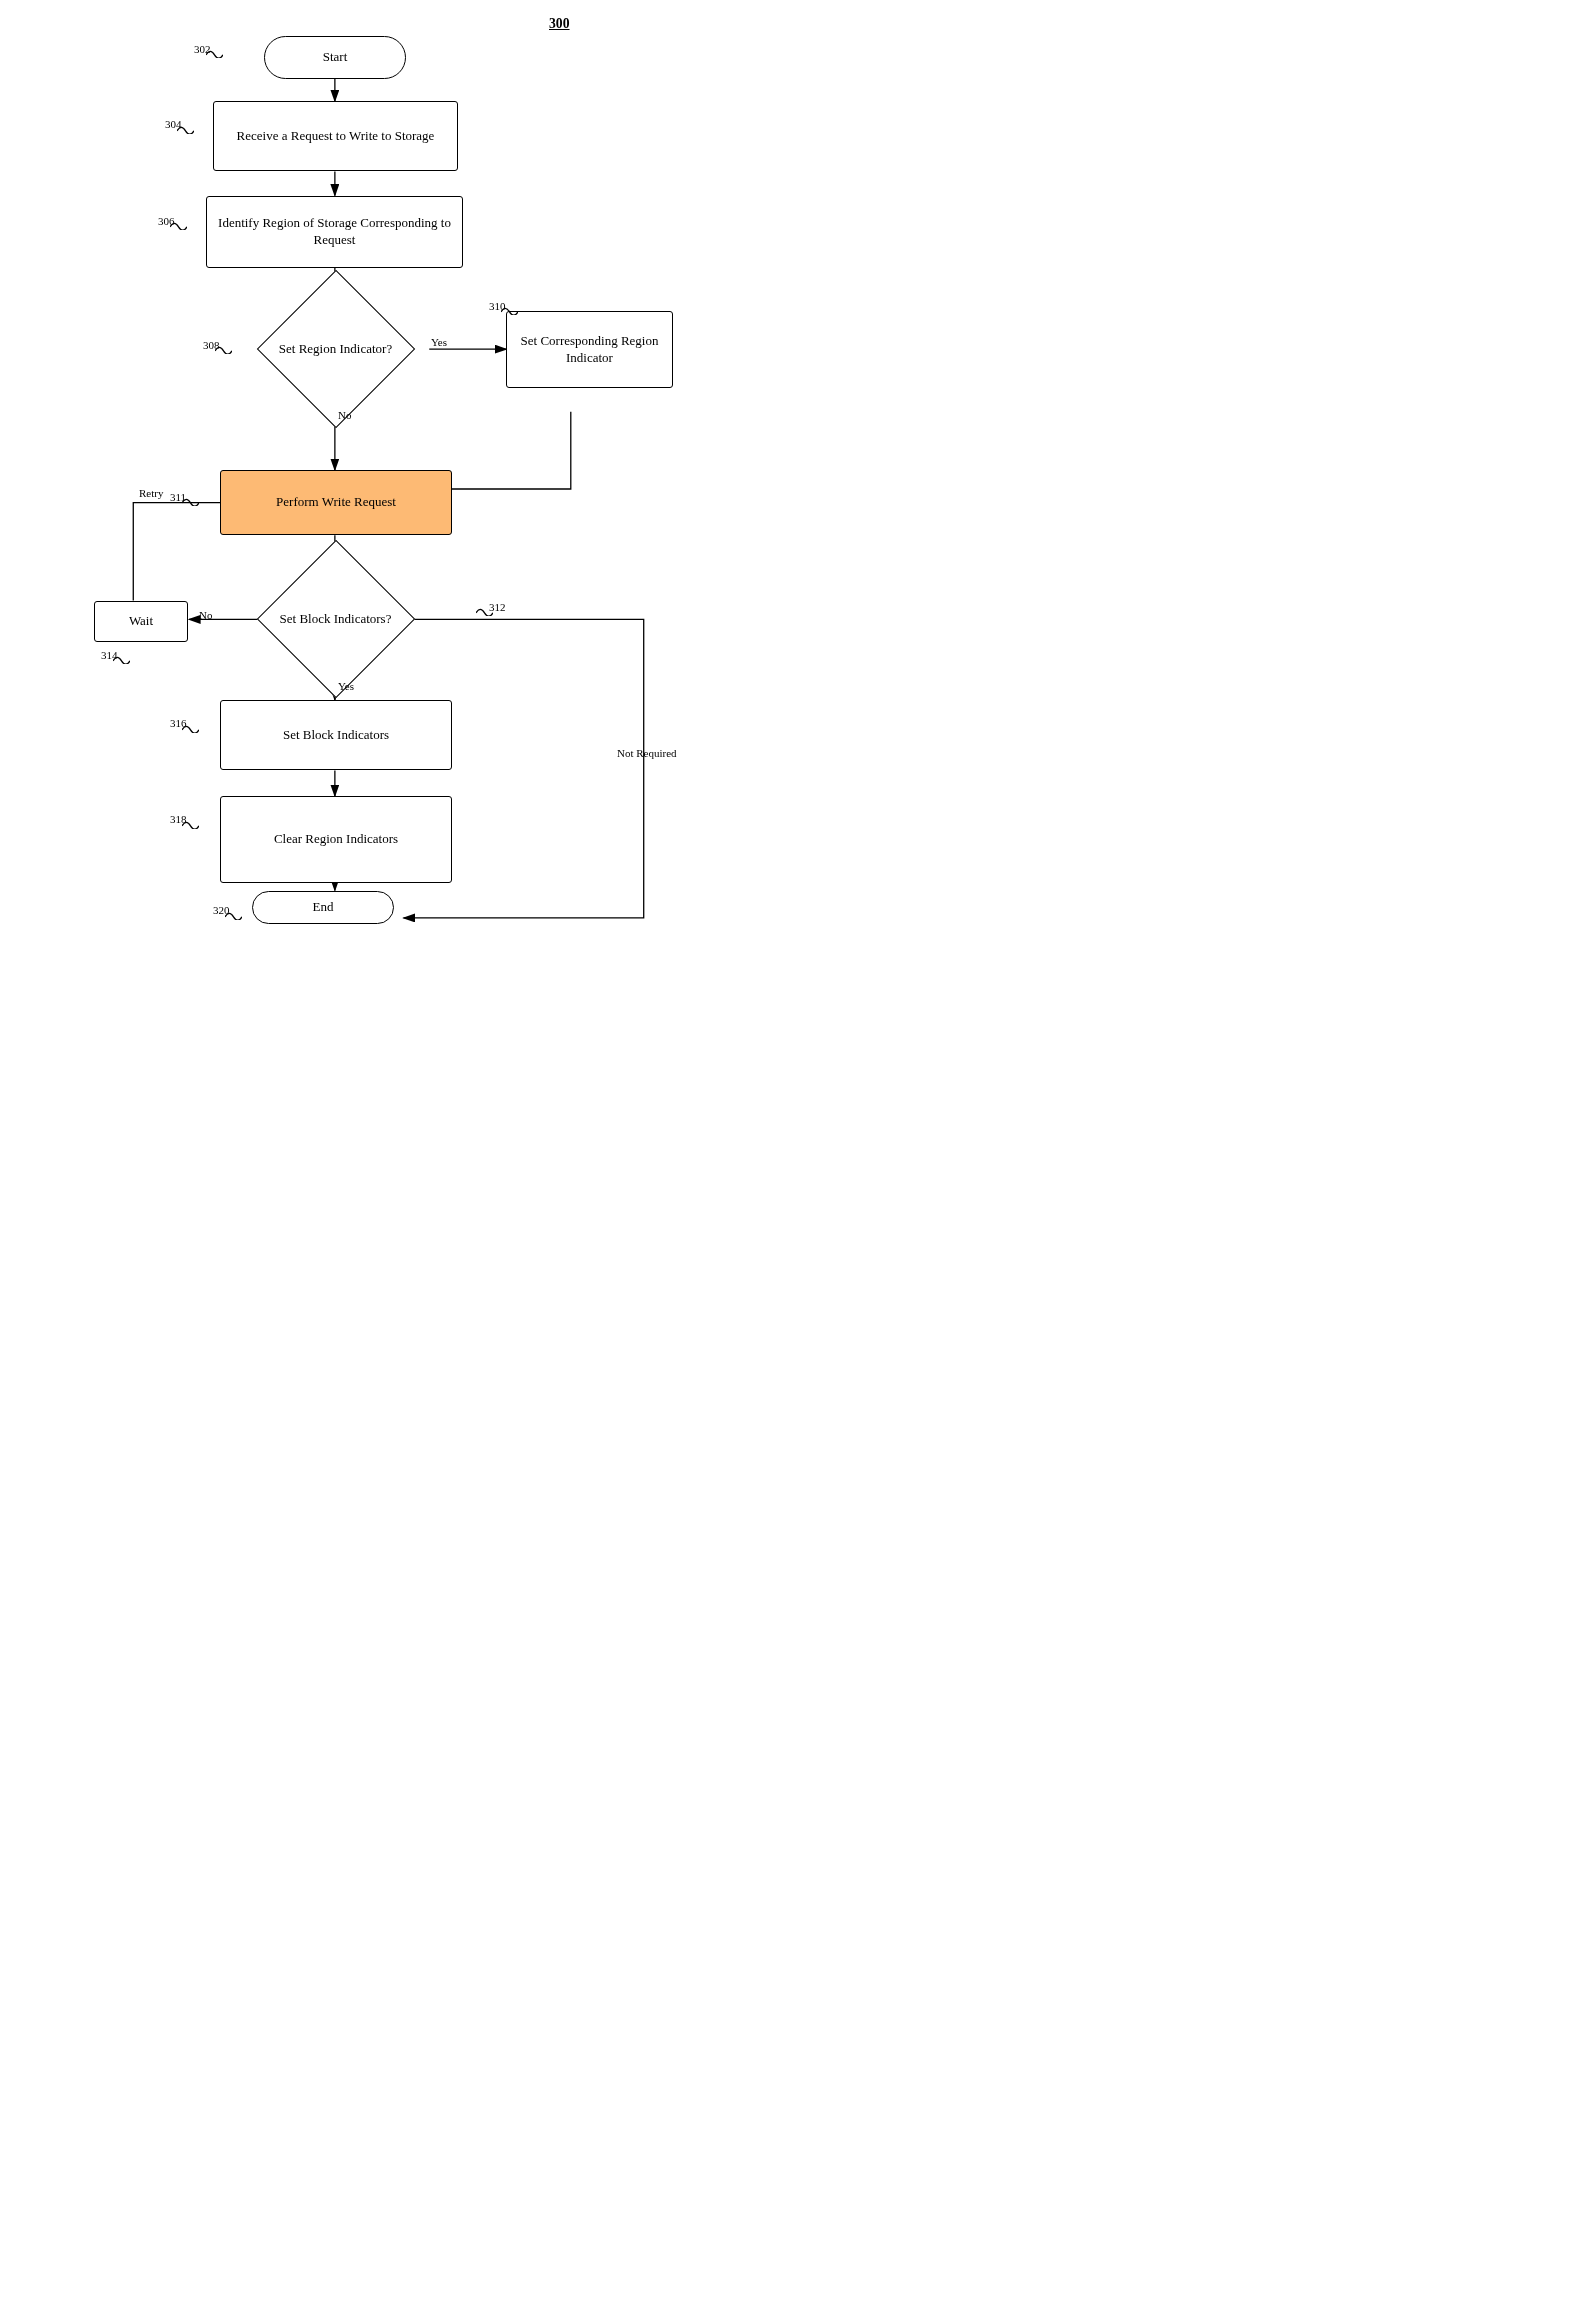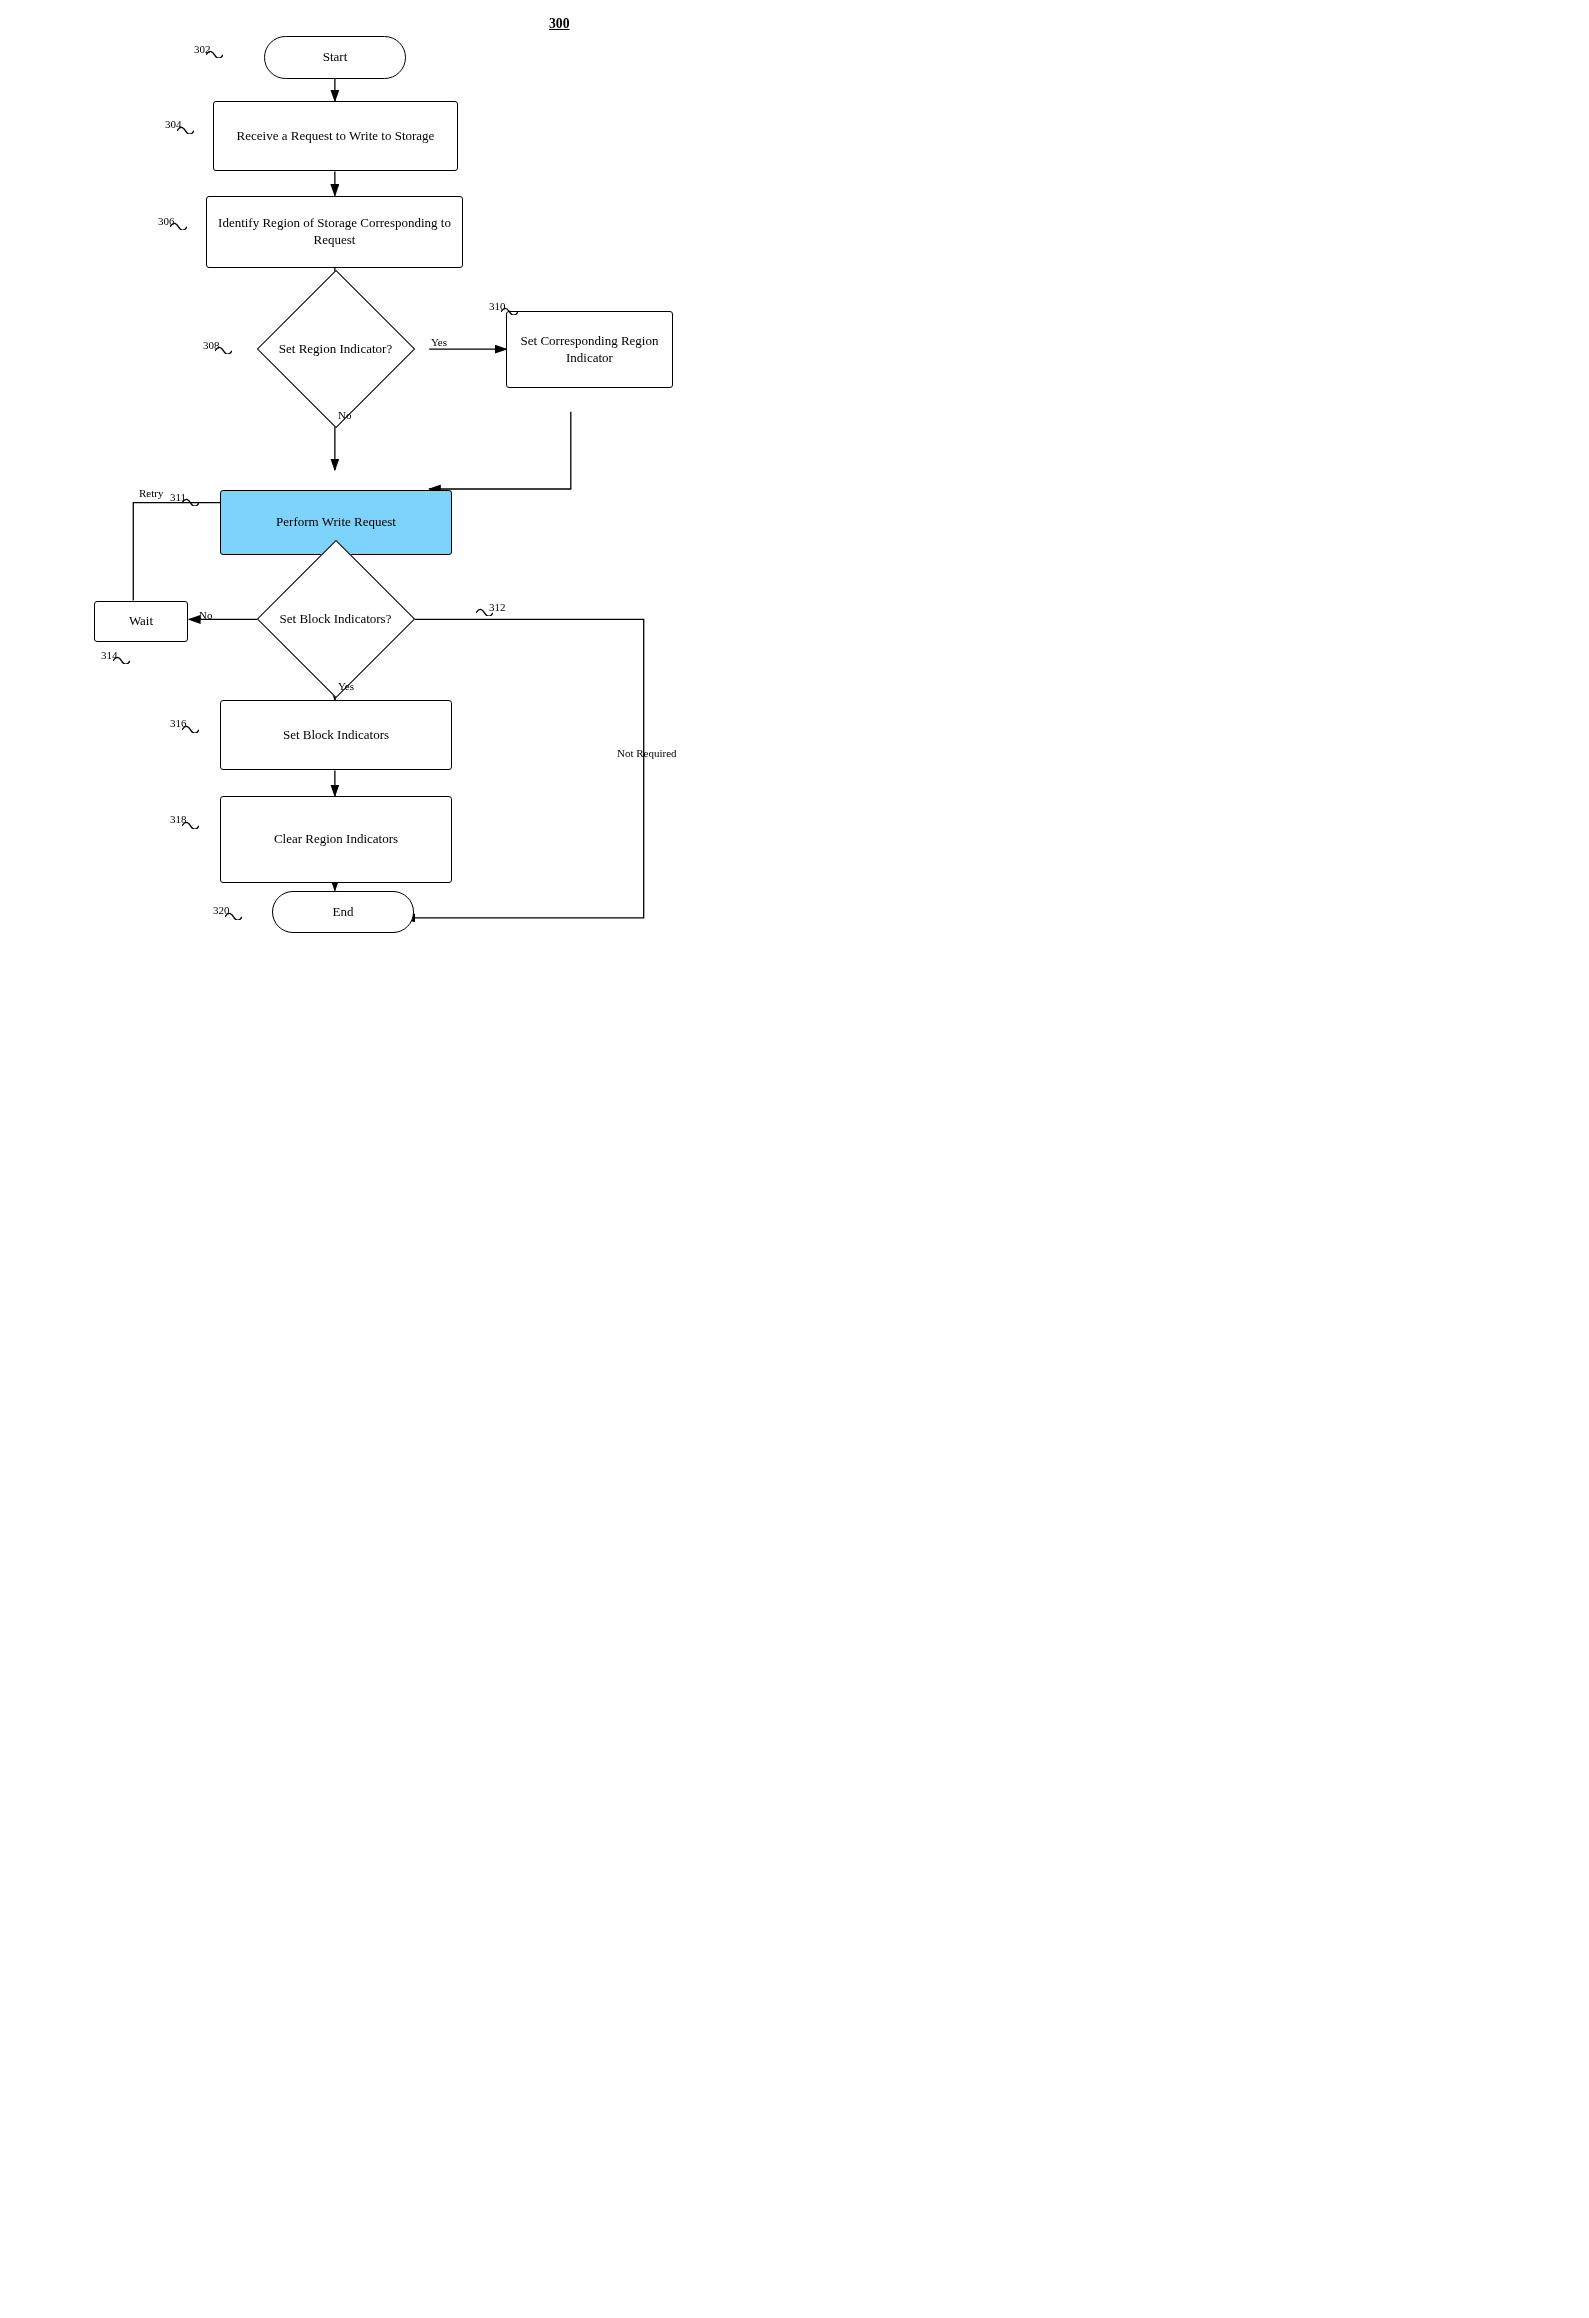--- a/index.html
+++ b/index.html
@@ -160,21 +160,21 @@
   <div class="label-text" style="left:338px; top:409px;">No</div>
 
   <div class="shape rect" style="left:506px; top:311px; width:167px; height:77px; background:#fff;">
     <span>Set Corresponding Region Indicator</span>
   </div>
   <div class="label-text" style="left:489px; top:300px;">310</div>
   <svg style="position:absolute;left:501px;top:305px;width:17px;height:10.3px;" viewBox="0 0 20 12" width="17" height="10.3">
     <path d="M0,8 Q5,0 10,8 Q15,16 20,8" stroke="#000" stroke-width="1.5" fill="none"></path>
   </svg>
 
-  <div class="shape rect" style="left:220px; top:490px; width:232px; height:65px; background:#7dd3fc;">
+  <div class="shape rect" style="left:220px; top:470px; width:232px; height:65px; background:#fdba74;">
     <span>Perform Write Request</span>
   </div>
   <div class="label-text" style="left:170px; top:491px;">311</div>
   <svg style="position:absolute;left:182px;top:496px;width:17px;height:10.3px;" viewBox="0 0 20 12" width="17" height="10.3">
     <path d="M0,8 Q5,0 10,8 Q15,16 20,8" stroke="#000" stroke-width="1.5" fill="none"></path>
   </svg>
 
   <div class="diamond-container" style="left:256px; top:563px; width:159px; height:112px;">
     <div class="diamond"></div>
     <div class="diamond-text">
@@ -209,21 +209,21 @@
   </svg>
 
   <div class="shape rect" style="left:220px; top:796px; width:232px; height:87px; background:#fff;">
     <span>Clear Region Indicators</span>
   </div>
   <div class="label-text" style="left:170px; top:813px;">318</div>
   <svg style="position:absolute;left:182px;top:819px;width:17px;height:10.3px;" viewBox="0 0 20 12" width="17" height="10.3">
     <path d="M0,8 Q5,0 10,8 Q15,16 20,8" stroke="#000" stroke-width="1.5" fill="none"></path>
   </svg>
 
-  <div class="shape rounded-rect" style="left:272px; top:891px; width:142px; height:42px; background:#fff;">
+  <div class="shape rounded-rect" style="left:252px; top:891px; width:142px; height:33px; background:#fff;">
     <span>End</span>
   </div>
   <div class="label-text" style="left:213px; top:904px;">320</div>
   <svg style="position:absolute;left:225px;top:910px;width:17px;height:10.3px;" viewBox="0 0 20 12" width="17" height="10.3">
     <path d="M0,8 Q5,0 10,8 Q15,16 20,8" stroke="#000" stroke-width="1.5" fill="none"></path>
   </svg>
 
   <div class="label-text" style="left:617px; top:747px;">Not Required</div>
 
 </div>

